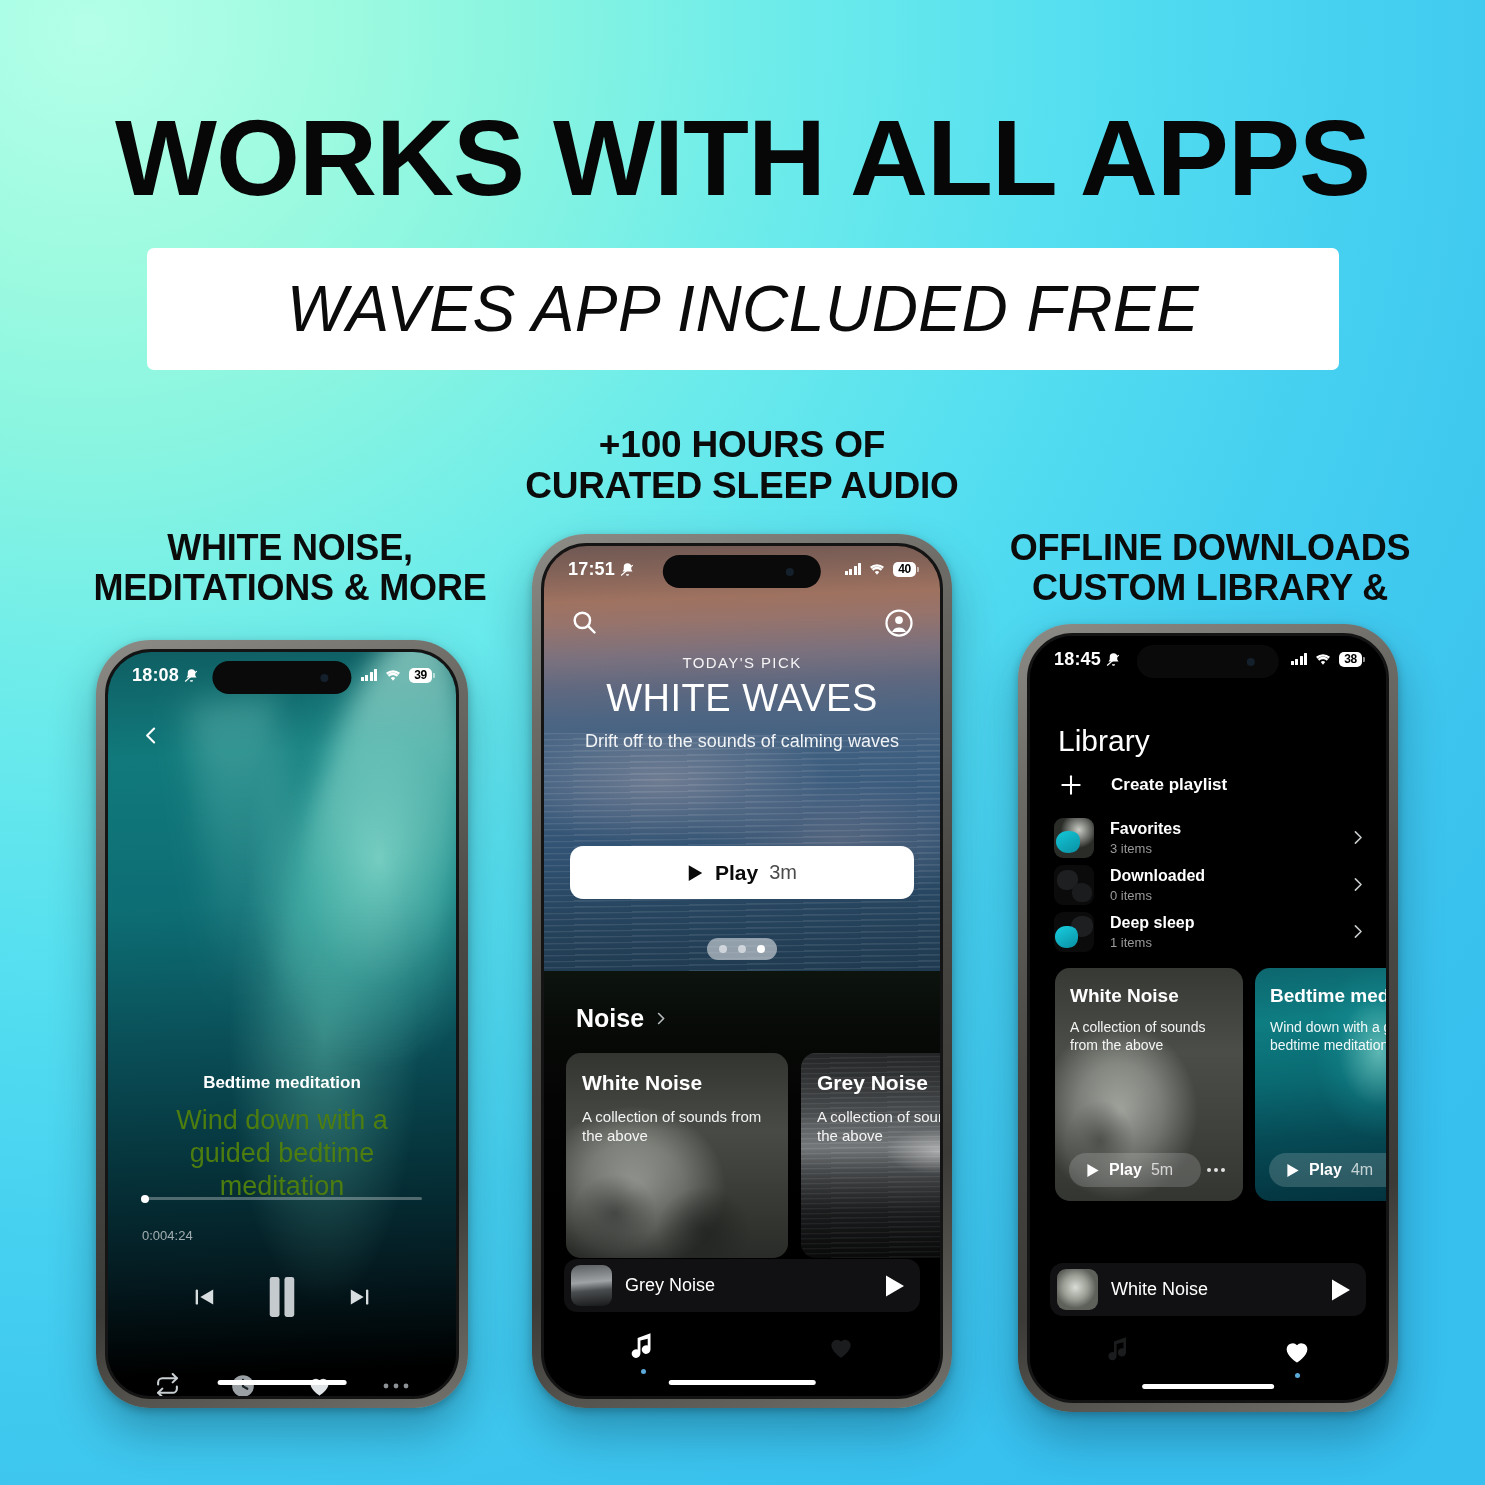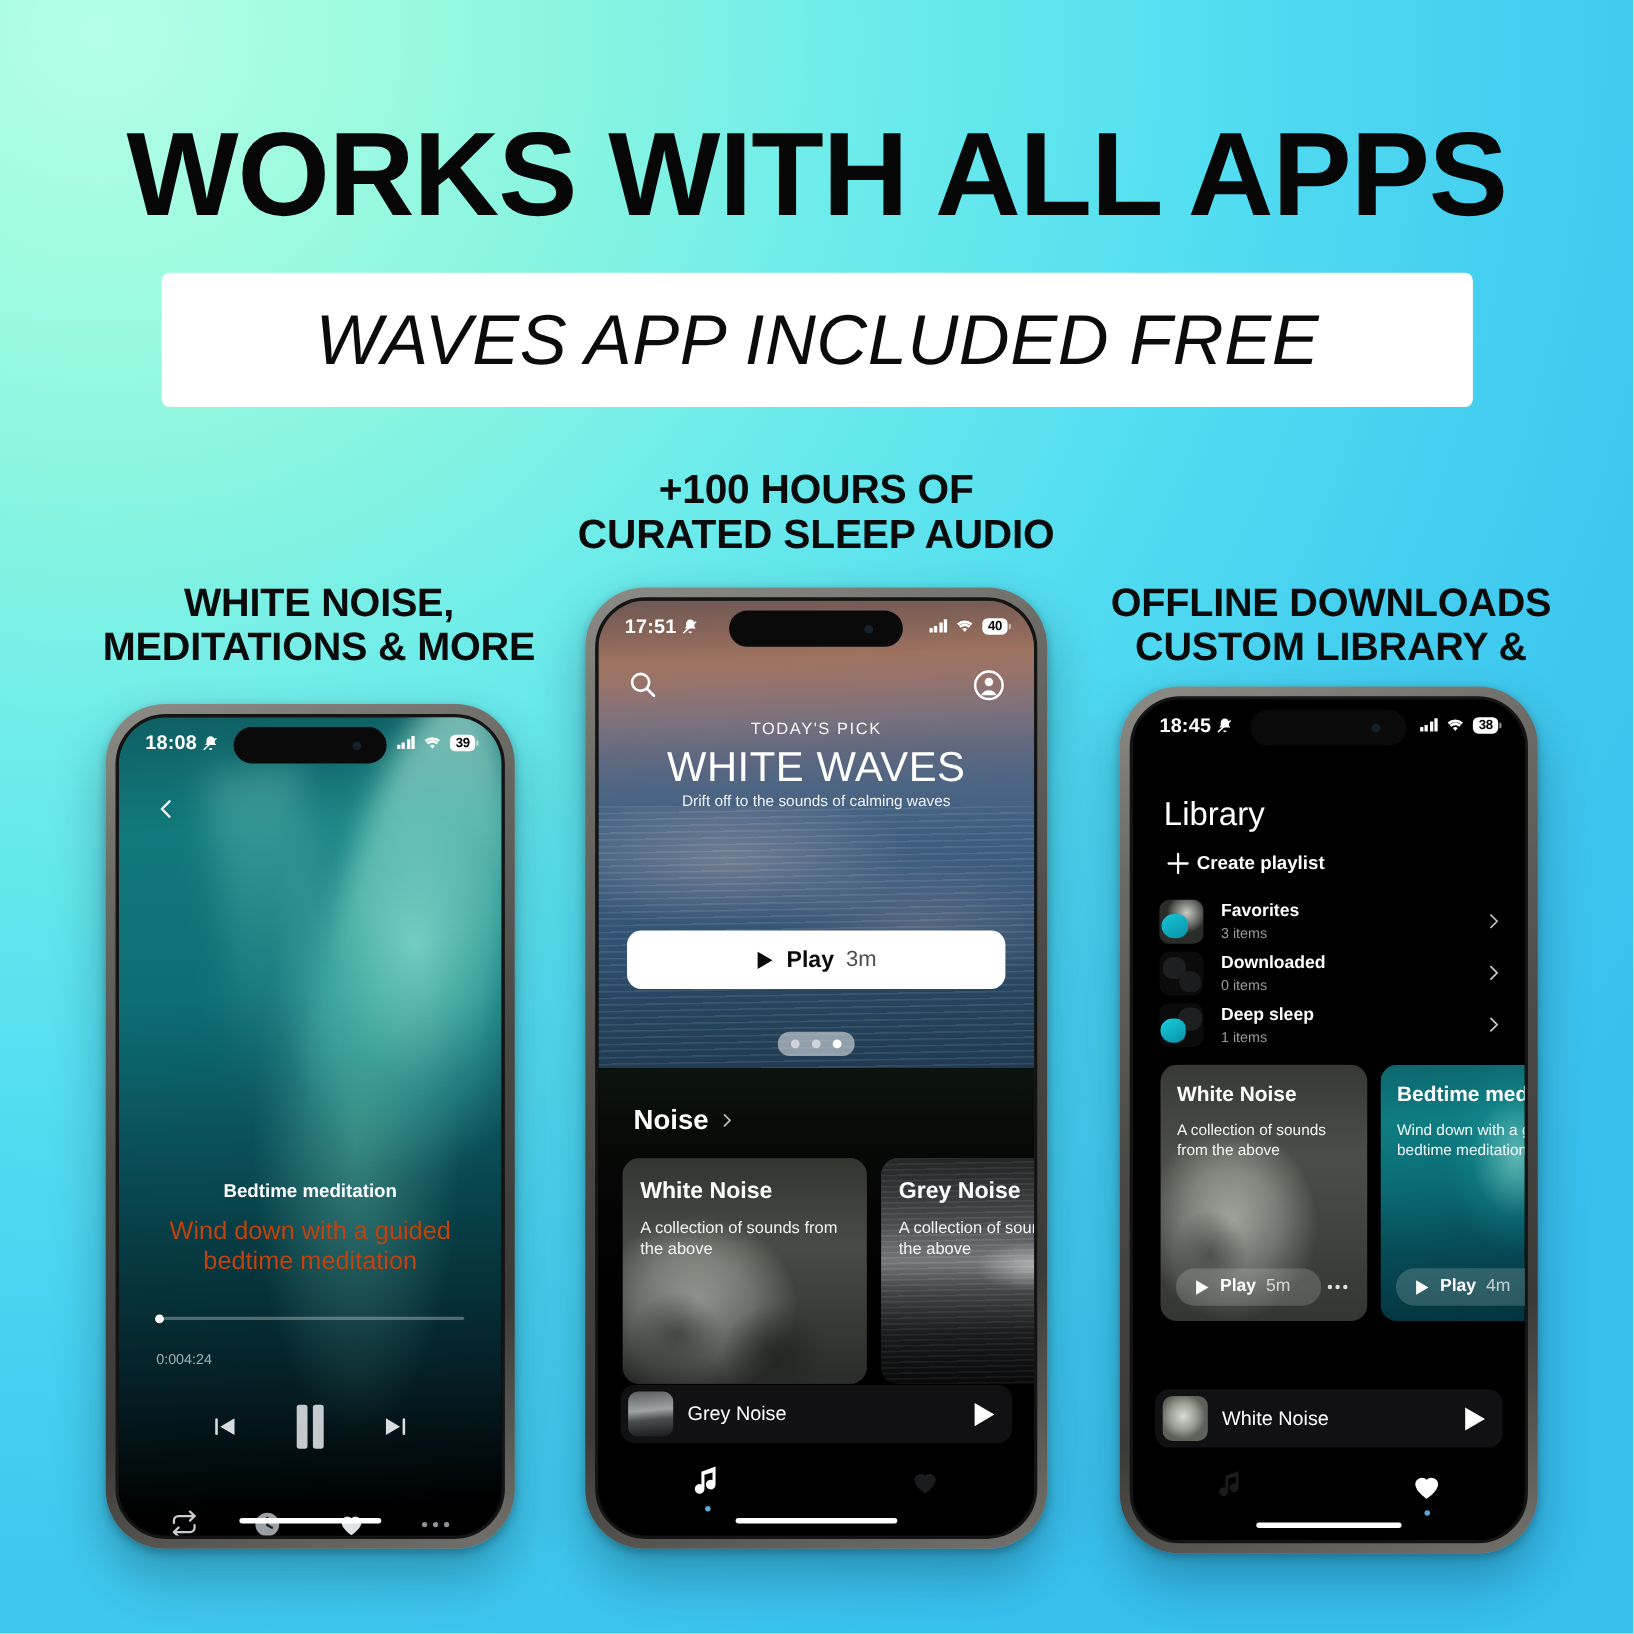--- a/index.html
+++ b/index.html
@@ -103,21 +103,21 @@
     content:""; position:absolute; left:30%; top:6%; width:26%; height:58%;
     background:linear-gradient(175deg, rgba(180,255,235,.26), rgba(0,0,0,0) 70%);
     filter:blur(16px); transform:rotate(-7deg);
   }
   .back-btn {
     position:absolute; top:66px; left:26px; width:34px; height:34px; z-index:12;
     display:flex; align-items:center; justify-content:center; color:#fff;
   }
   .lp-text { position:absolute; left:0; width:100%; top:421px; text-align:center; z-index:12; padding:0 30px; }
   .lp-sub { font-size:17px; font-weight:bold; color:#fff; margin-bottom:11px; }
-  .lp-title { font-size:23px; color:#c2410c; line-height:1.22; font-weight:400; }
+  .lp-title { font-size:27px; color:#4d7c0f; line-height:1.22; font-weight:400; }
   .lp-progress { position:absolute; left:34px; right:34px; top:545px; z-index:12; }
   .track { height:3px; background:rgba(255,255,255,.30); border-radius:3px; position:relative; }
   .track .knob { position:absolute; left:0; top:50%; transform:translate(-1px,-50%);
     width:8px;height:8px;border-radius:50%;background:#fff; }
   .times { display:flex; justify-content:flex-start; margin-top:28px;
     font-size:13px; color:rgba(255,255,255,.62); }
   .lp-controls { position:absolute; left:0; width:100%; top:622px; z-index:12;
     display:flex; align-items:center; justify-content:center; gap:44px; }
   .lp-bottom { position:absolute; left:0; width:100%; top:720px; z-index:12;
     display:flex; align-items:center; justify-content:space-around; padding:0 22px; }
@@ -145,21 +145,21 @@
   }
   .ocean-hero::after{
     content:""; position:absolute; left:0; right:0; top:0; height:46%;
     background:linear-gradient(180deg, rgba(120,80,70,.25), rgba(0,0,0,0));
   }
   .hero-icons { position:absolute; top:62px; left:0; width:100%; z-index:14;
     display:flex; justify-content:space-between; padding:0 26px; color:#fff; }
   .hero-text { position:absolute; top:108px; left:0; width:100%; text-align:center; z-index:14; padding:0 18px; }
   .hero-kicker { font-size:15px; letter-spacing:1.4px; color:rgba(255,255,255,.93); margin-bottom:6px; }
   .hero-title { font-size:38px; letter-spacing:.5px; color:#fff; font-weight:400; }
-  .hero-desc { font-size:14px; color:rgba(255,255,255,.92); margin-top:0; }
+  .hero-desc { font-size:18px; color:rgba(255,255,255,.92); margin-top:11px; }
   .play-pill {
     position:absolute; left:26px; right:26px; top:300px; height:53px; z-index:14;
     background:#fff; border-radius:13px;
     display:flex; align-items:center; justify-content:center; gap:11px;
     font-size:21px; font-weight:bold; color:#0a0a0a;
   }
   .play-pill .dur { font-weight:400; color:#4b4b4b; font-size:20px; }
   .dots {
     position:absolute; left:50%; transform:translateX(-50%); top:392px; z-index:14;
     background:rgba(215,220,225,.62); border-radius:14px; padding:7px 12px;
@@ -207,21 +207,21 @@
   .tabbar { position:absolute; left:0; width:100%; bottom:22px; z-index:16;
     display:flex; }
   .tabbar .tab { flex:1; display:flex; flex-direction:column; align-items:center; gap:7px; }
   .tabdot { width:5px;height:5px;border-radius:50%; background:#5aa9d8; }
   .tabdot.hide { background:transparent; }
 
   
   .lib-bg { position:absolute; inset:0; background:#000; }
   .lib-title { position:absolute; top:88px; left:28px; font-size:30px; color:#fff; font-weight:400; z-index:6;}
   .create-row { position:absolute; top:136px; left:28px; right:24px; z-index:6;
-    display:flex; align-items:center; gap:4px; }
+    display:flex; align-items:center; gap:27px; }
   .create-row span { font-size:17px; font-weight:bold; color:#fff; }
   .pl-list { position:absolute; top:178px; left:24px; right:20px; z-index:6; }
   .pl-row { display:flex; align-items:center; gap:16px; height:47px; }
   .pl-art { width:40px;height:40px; border-radius:9px; flex:none; position:relative; }
   .pl-art.fav { background:radial-gradient(45% 45% at 62% 30%, #c9ccc5, #5e615b 70%, #2a2c28 100%); }
   .pl-art.fav::after{content:""; position:absolute; left:2px; bottom:5px; width:24px;height:22px;
     border-radius:48% 40% 44% 50%; background:linear-gradient(150deg,#13c8d8,#0a8fa3);}
   .pl-art.dl { background:#0b0b0b; }
   .pl-art.dl::before{content:""; position:absolute; left:3px; top:5px; width:21px;height:20px;
     border-radius:46% 42% 48% 44%; background:#1d1f21;}

